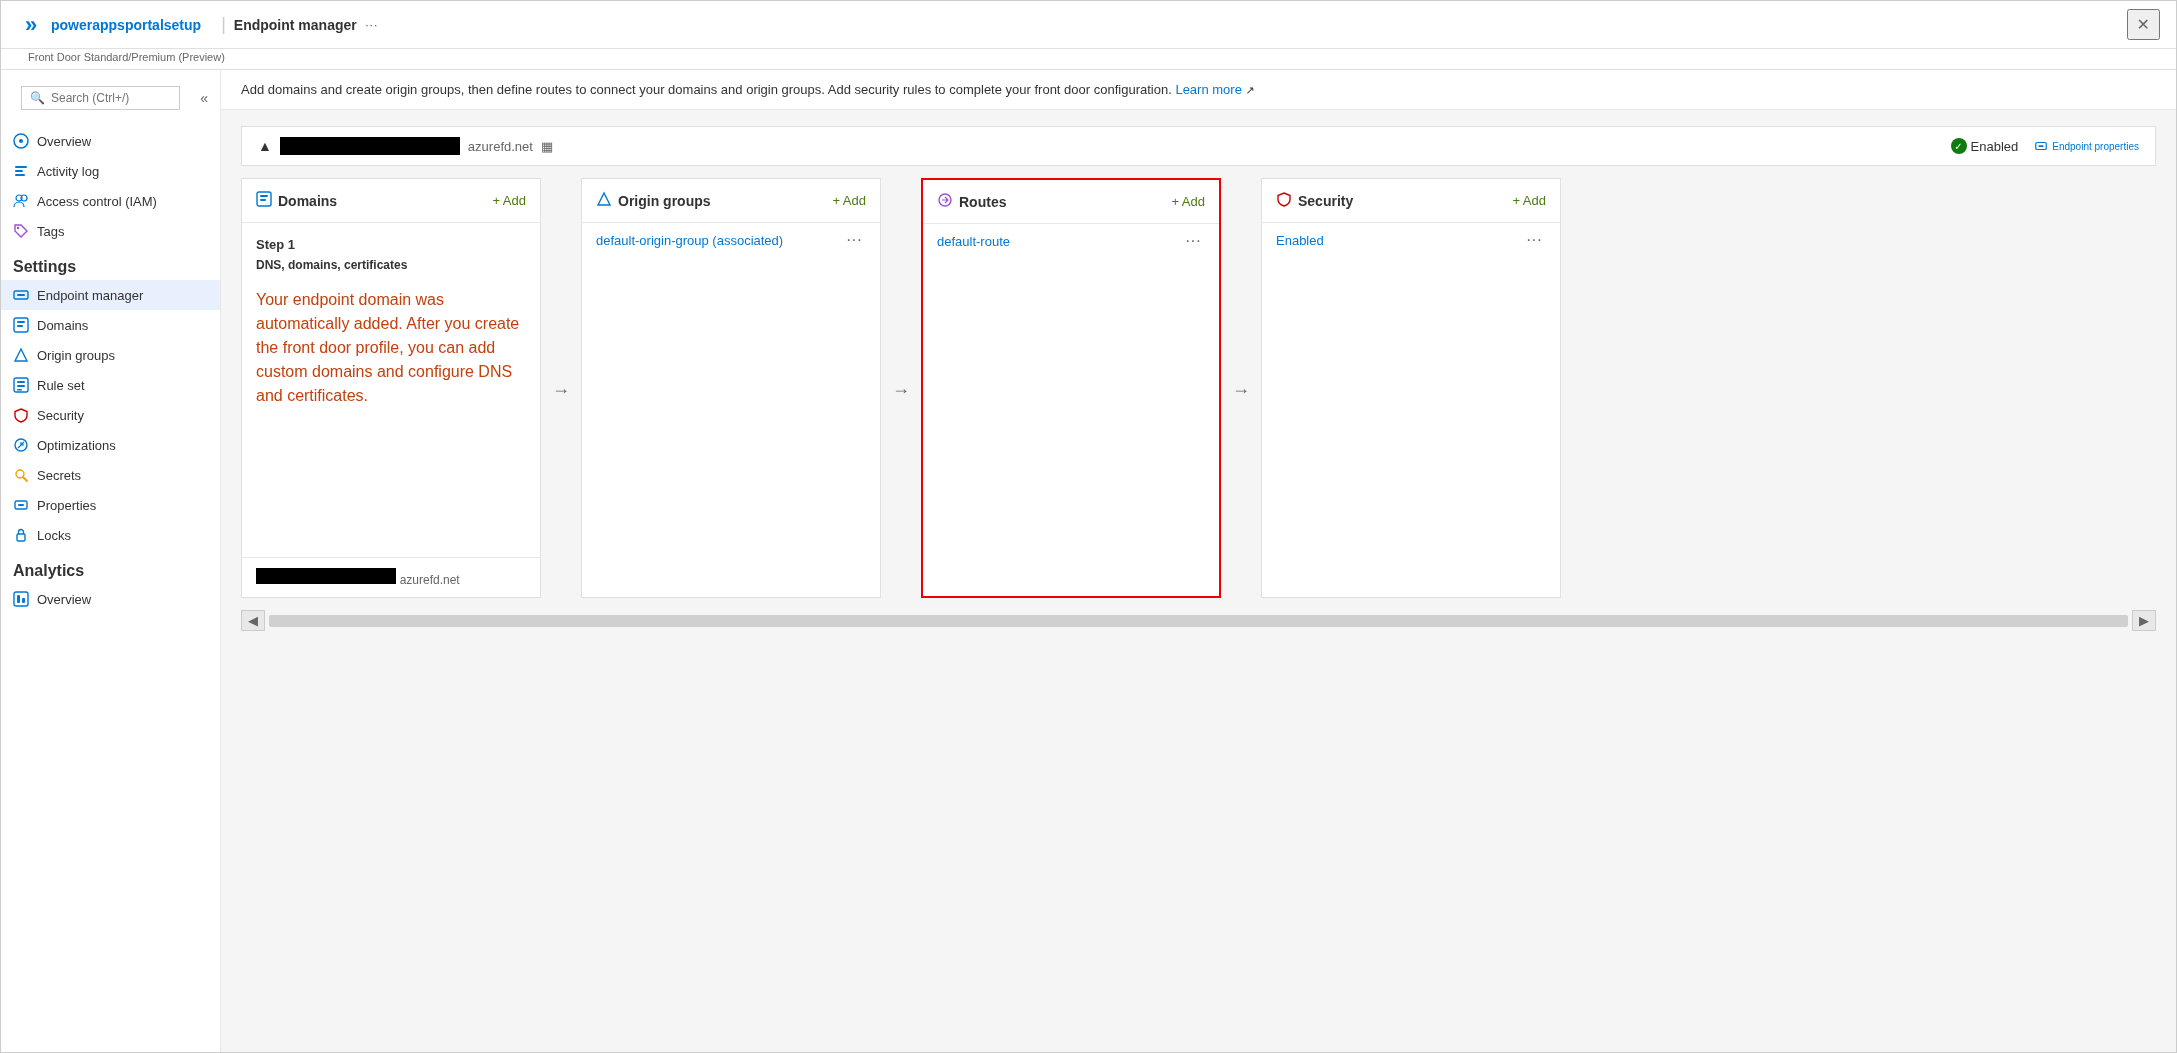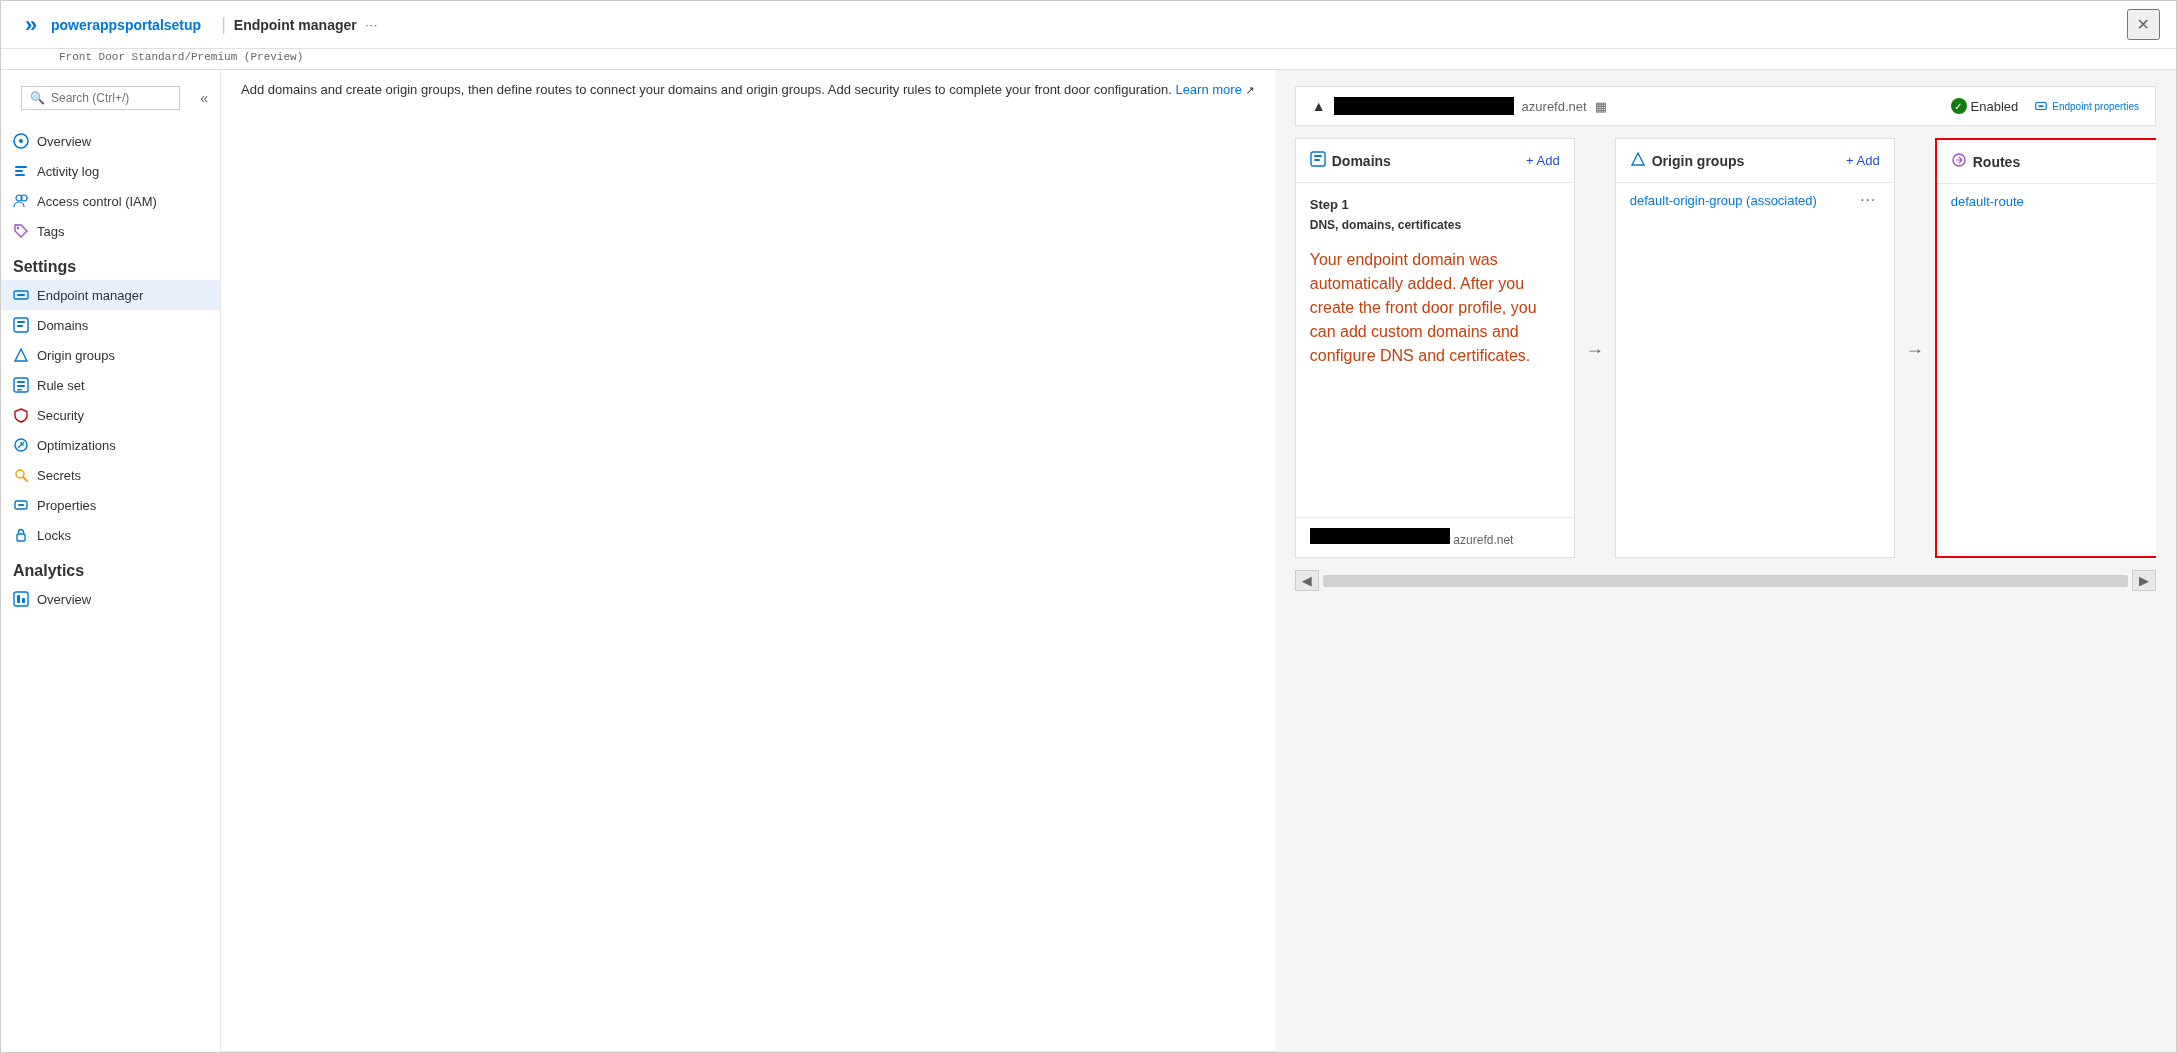--- a/index.html
+++ b/index.html
@@ -10,40 +10,40 @@
     
     .header { display: flex; align-items: center; padding: 8px 16px; border-bottom: 1px solid #e0e0e0; background: #fff; min-height: 48px; }
     .header-logo { display: flex; align-items: center; gap: 6px; font-size: 14px; font-weight: 600; color: #0078d4; margin-right: 12px; }
     .logo-icon { width: 28px; height: 28px; display: flex; align-items: center; justify-content: center; }
     .header-separator { color: #ccc; margin: 0 8px; font-size: 18px; }
     .header-subtitle { font-size: 14px; color: #333; font-weight: 600; }
     .header-more { color: #666; margin-left: 8px; cursor: pointer; }
     .header-close { margin-left: auto; cursor: pointer; font-size: 16px; color: #666; padding: 4px 8px; }
 
     
-    .sub-header { font-size: 11px; color: #666; padding: 2px 16px 6px 58px; border-bottom: 1px solid #e0e0e0; font-family: Liberation Mono, monospace; }
+    .sub-header { font-size: 11px; color: #666; padding: 2px 16px 6px 27px; border-bottom: 1px solid #e0e0e0; }
 
     
     .main-layout { display: flex; flex: 1; overflow: hidden; }
 
     
     .sidebar { width: 220px; min-width: 220px; background: #fff; border-right: 1px solid #e8e8e8; overflow-y: auto; padding: 8px 0; }
     .search-box { display: flex; align-items: center; margin: 8px 12px; border: 1px solid #ccc; padding: 4px 8px; gap: 6px; }
     .search-box input { border: none; outline: none; font-size: 12px; color: #000000; width: 100%; }
     .search-icon { color: #666; font-size: 12px; }
     .collapse-btn { cursor: pointer; color: #666; font-size: 14px; padding: 0 4px; }
 
     .nav-item { display: flex; align-items: center; padding: 7px 12px; cursor: pointer; gap: 8px; font-size: 13px; color: #333; }
     .nav-item.active { background: #e8f0fe; }
     .nav-icon { width: 16px; height: 16px; display: flex; align-items: center; justify-content: center; flex-shrink: 0; }
 
     .section-label { padding: 12px 12px 4px; font-size: 16px; font-weight: 600; color: #333; }
 
     
-    .content { flex: 1; overflow: hidden; display: flex; flex-direction: row; padding: 0; }
+    .content { flex: 1; overflow: hidden; display: flex; flex-direction: column; padding: 0; }
 
     .info-bar { padding: 12px 20px; font-size: 13px; color: #333; border-bottom: 1px solid #e8e8e8; background: #fff; }
     .info-bar a { color: #0078d4; text-decoration: none; }
 
     
     .em-content { flex: 1; overflow: auto; padding: 16px 20px; background: #f5f5f5; }
 
     .endpoint-header { display: flex; align-items: center; background: #fff; padding: 10px 16px; margin-bottom: 12px; border: 1px solid #e0e0e0; }
     .endpoint-header-left { display: flex; align-items: center; gap: 8px; flex: 1; }
     .endpoint-chevron { cursor: pointer; color: #333; font-size: 14px; }
@@ -56,21 +56,21 @@
     .endpoint-props { display: flex; align-items: center; gap: 4px; color: #0078d4; font-size: 10px; cursor: pointer; }
 
     
     .panels-row { display: flex; gap: 0; align-items: flex-start; background: #f5f5f5; overflow-x: auto; }
     .arrow-connector { display: flex; align-items: center; justify-content: center; width: 40px; min-width: 40px; align-self: center; color: #666; font-size: 18px; }
 
     .panel { background: #fff; border: 1px solid #e0e0e0; min-width: 280px; max-width: 300px; flex: 1; min-height: 420px; display: flex; flex-direction: column; }
     .panel.highlighted { border: 2px solid #e00; }
     .panel-header { display: flex; align-items: center; padding: 12px 14px; border-bottom: 1px solid #e8e8e8; }
     .panel-title { font-size: 14px; font-weight: 600; color: #333; flex: 1; display: flex; align-items: center; gap: 6px; }
-    .panel-add { color: #1d4ed8; cursor: pointer; font-size: 13px; display: flex; align-items: center; gap: 2px; white-space: nowrap; }
+    .panel-add { color: #4d7c0f; cursor: pointer; font-size: 13px; display: flex; align-items: center; gap: 2px; white-space: nowrap; }
 
     .panel-body { padding: 14px; flex: 1; }
     .step-label { font-size: 13px; font-weight: 600; margin-bottom: 6px; }
     .step-desc { font-size: 16px; color: #c2410c; line-height: 1.5; }
 
     .panel-item { display: flex; align-items: center; padding: 8px 14px; }
     .panel-item-name { color: #0078d4; font-size: 13px; flex: 1; cursor: pointer; }
     .panel-item-more { cursor: pointer; color: #666; font-size: 16px; padding: 0 4px; }
 
     .endpoint-footer { padding: 10px 14px; border-top: 1px solid #e8e8e8; margin-top: auto; }

